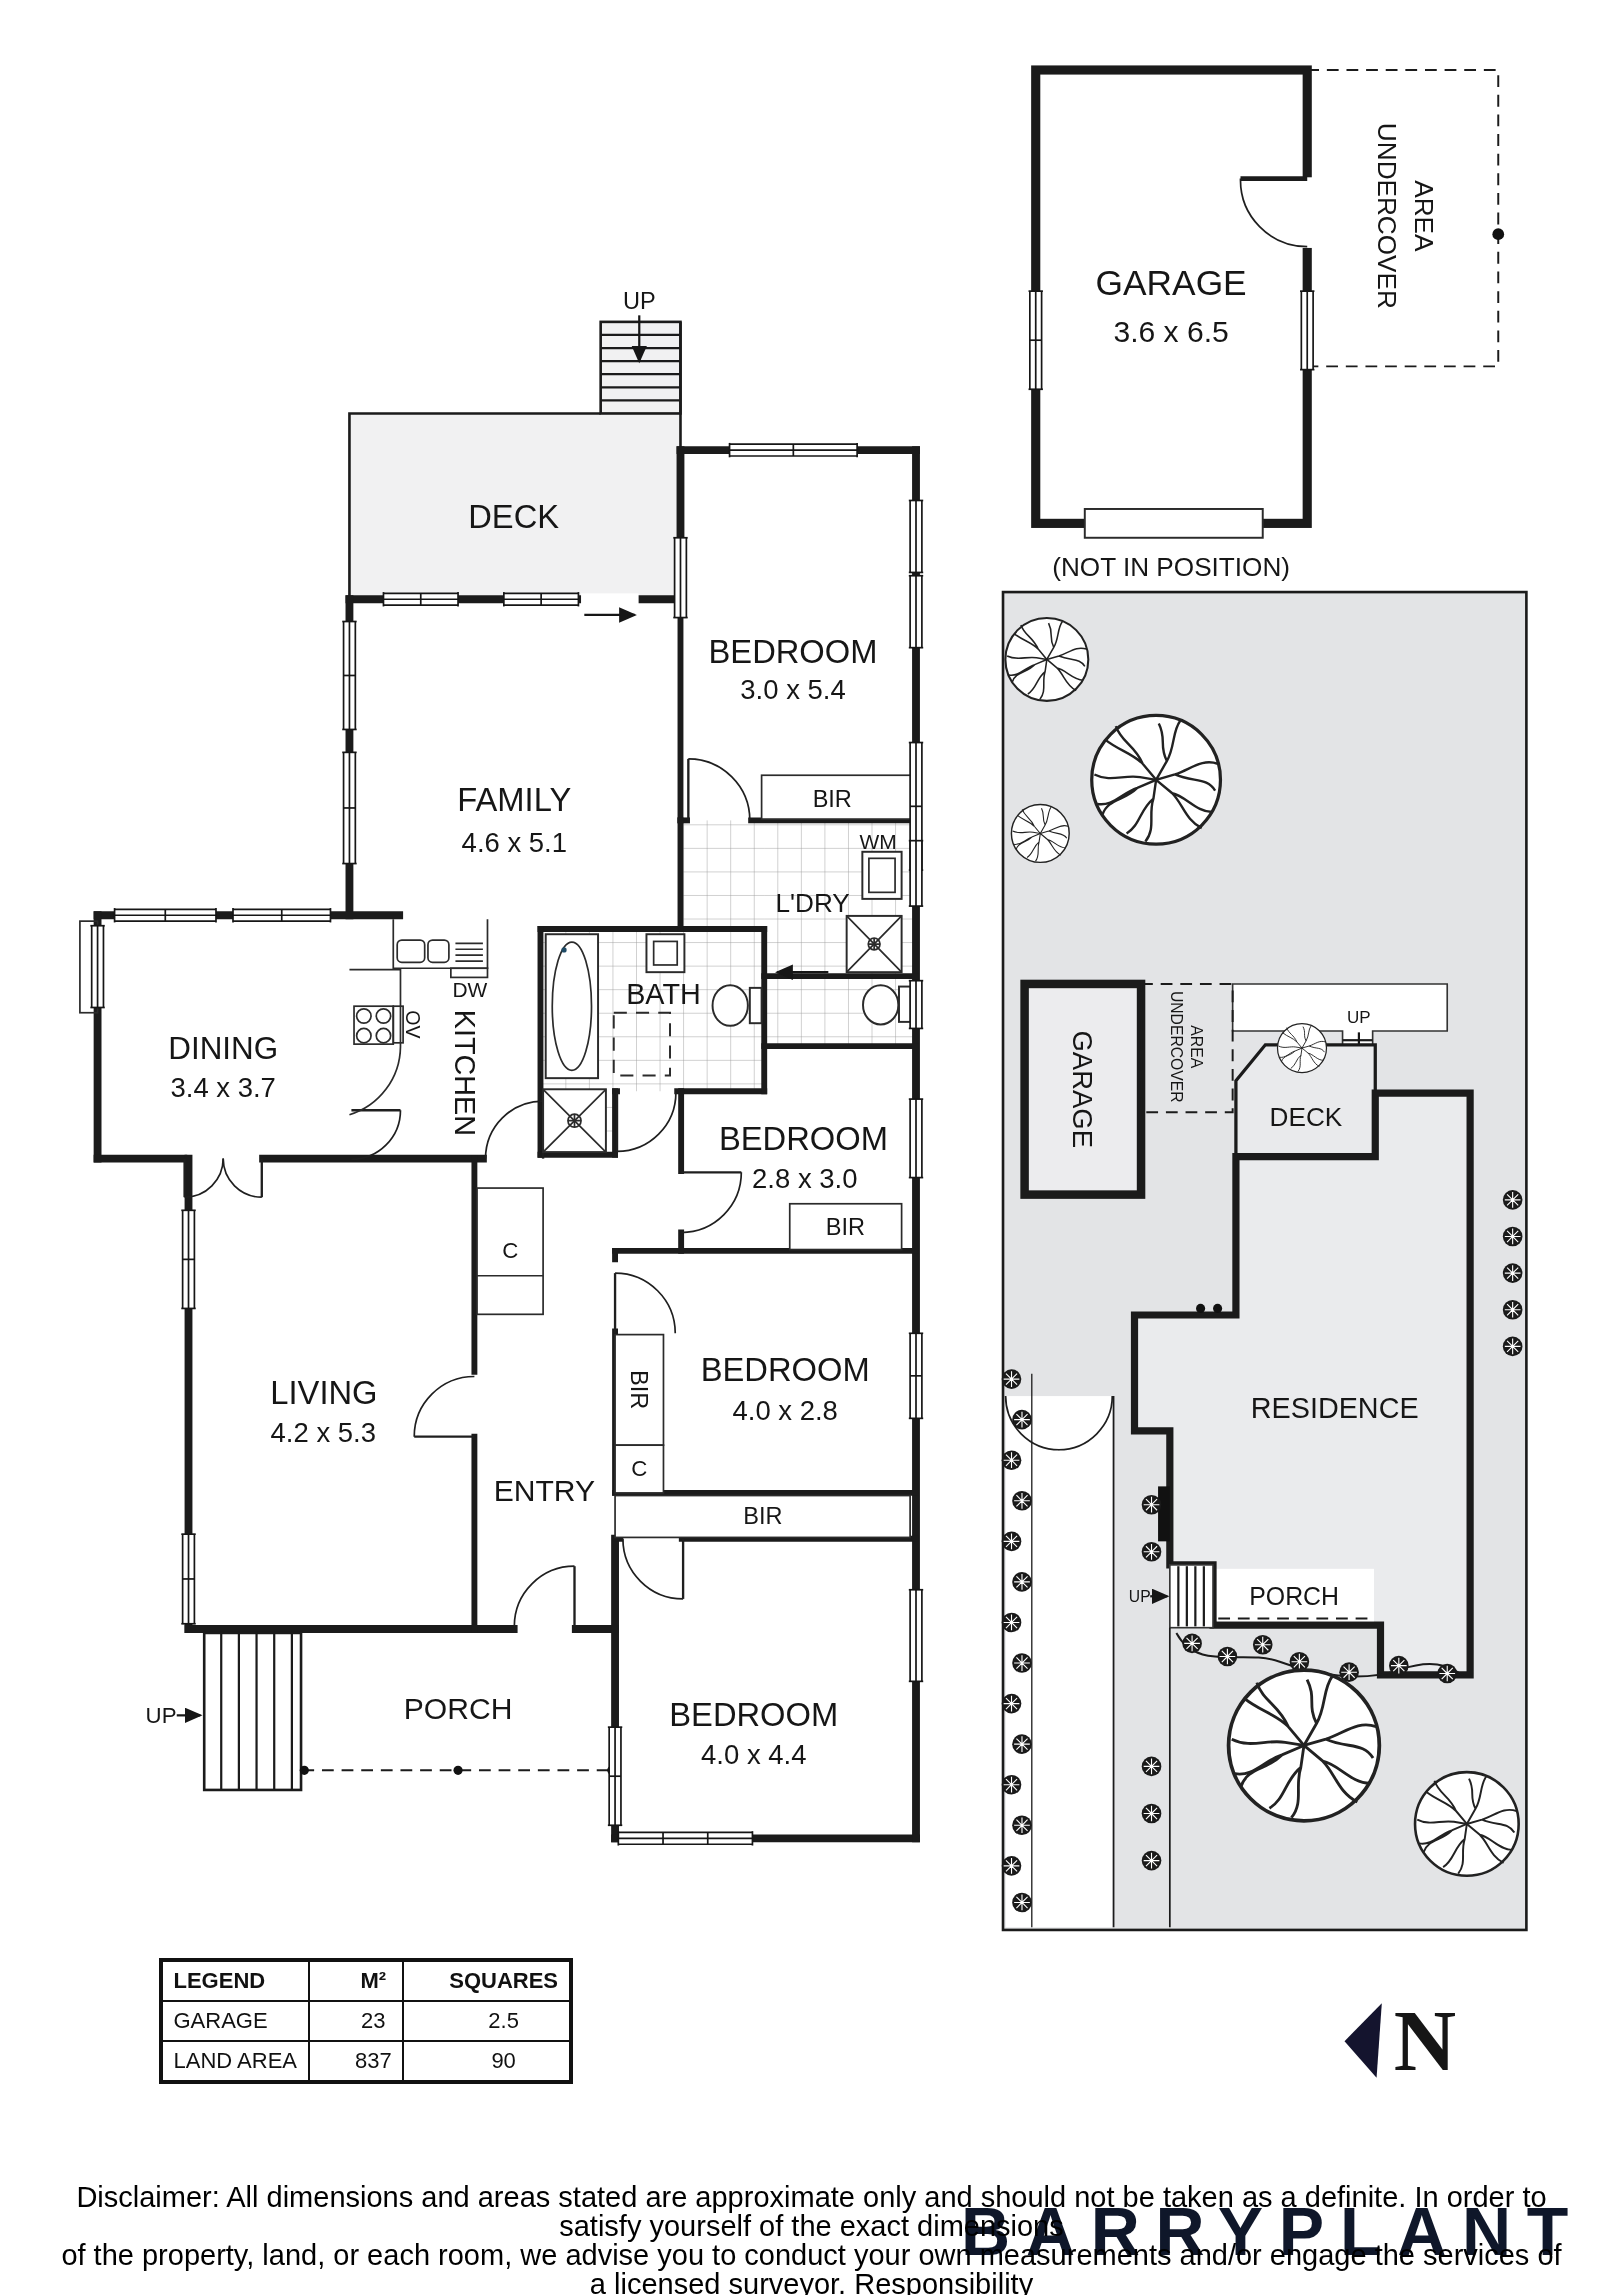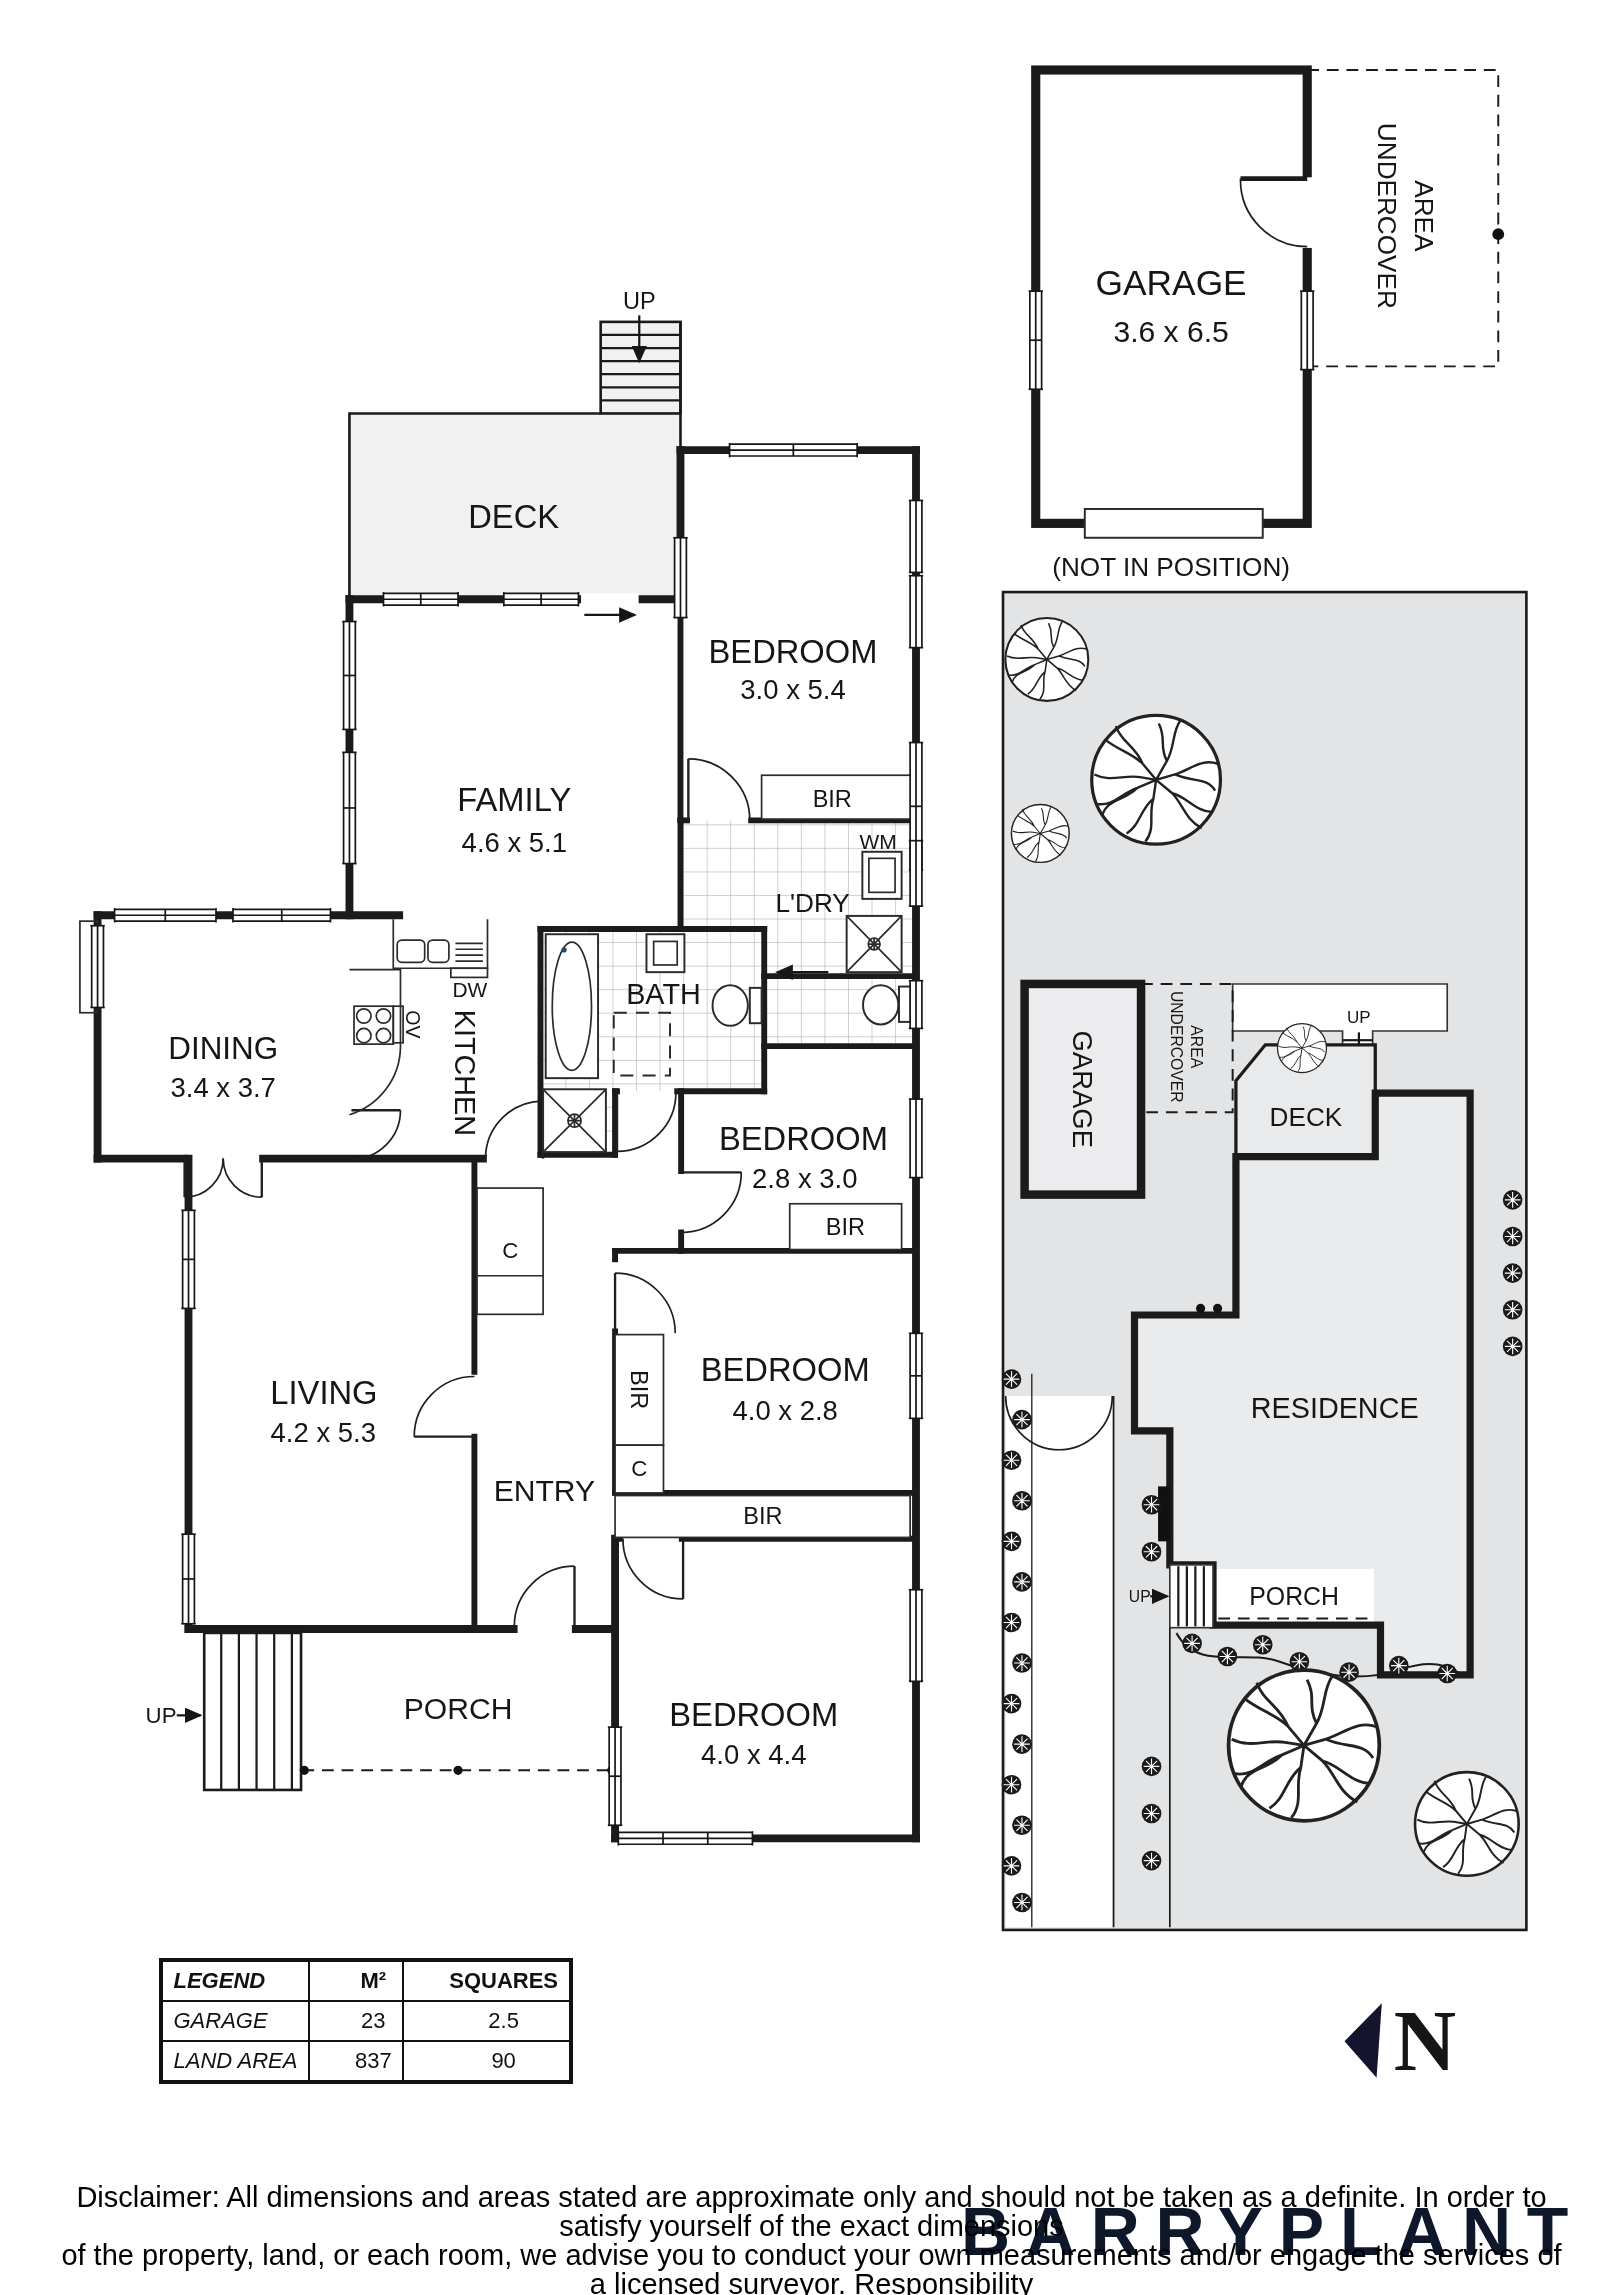--- a/index.html
+++ b/index.html
@@ -18,21 +18,21 @@
   .fx{stroke:#2b2b2b;stroke-width:3;fill:#fff;}
   .fxl{stroke:#2b2b2b;stroke-width:2.6;fill:none;}
   .door{stroke:#1f1f1f;stroke-width:2.6;fill:none;}
   .leaf{stroke:#1f1f1f;stroke-width:3.6;fill:none;}
   .dash{stroke:#1b1b1b;stroke-width:3;fill:none;stroke-dasharray:18 12;}
   .arrow{stroke:#161616;stroke-width:3.4;fill:none;}
   
   table.legend{position:absolute;left:159px;top:1958px;border-collapse:collapse;table-layout:fixed;background:#fff;border:4.6px solid #111;}
   table.legend th,table.legend td{border:2.6px solid #111;font-size:22px;color:#111;height:38px;padding:0 10.5px;}
   table.legend th{font-weight:bold;}
-  table.legend .cl{text-align:left;font-style:italic;}
+  table.legend .cl{text-align:left;}
   table.legend .cc{text-align:center;padding-left:45px;}
   col.c1{width:148px}col.c2{width:77px}col.c3{width:92px}
   
   .wmark{position:absolute;left:746px;top:2192px;width:838px;font-size:68px;font-weight:bold;
          color:#0f172a;letter-spacing:15.7px;white-space:nowrap;text-align:right;}
   .disc{position:absolute;left:59px;top:2183px;width:1505px;text-align:center;
         font-size:29px;line-height:29px;color:#000000;}
   .disc span{display:block;}
 </style>
 </head>

